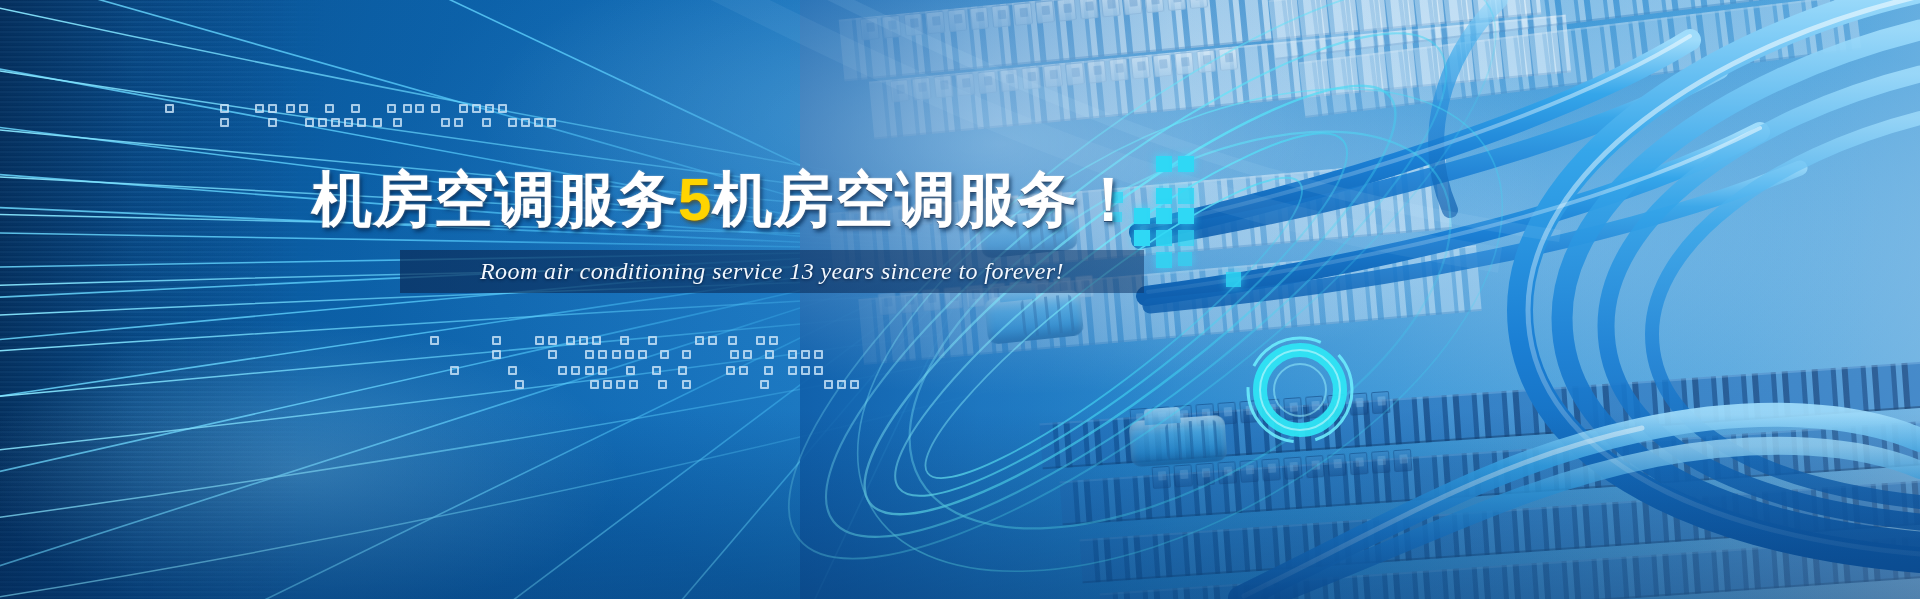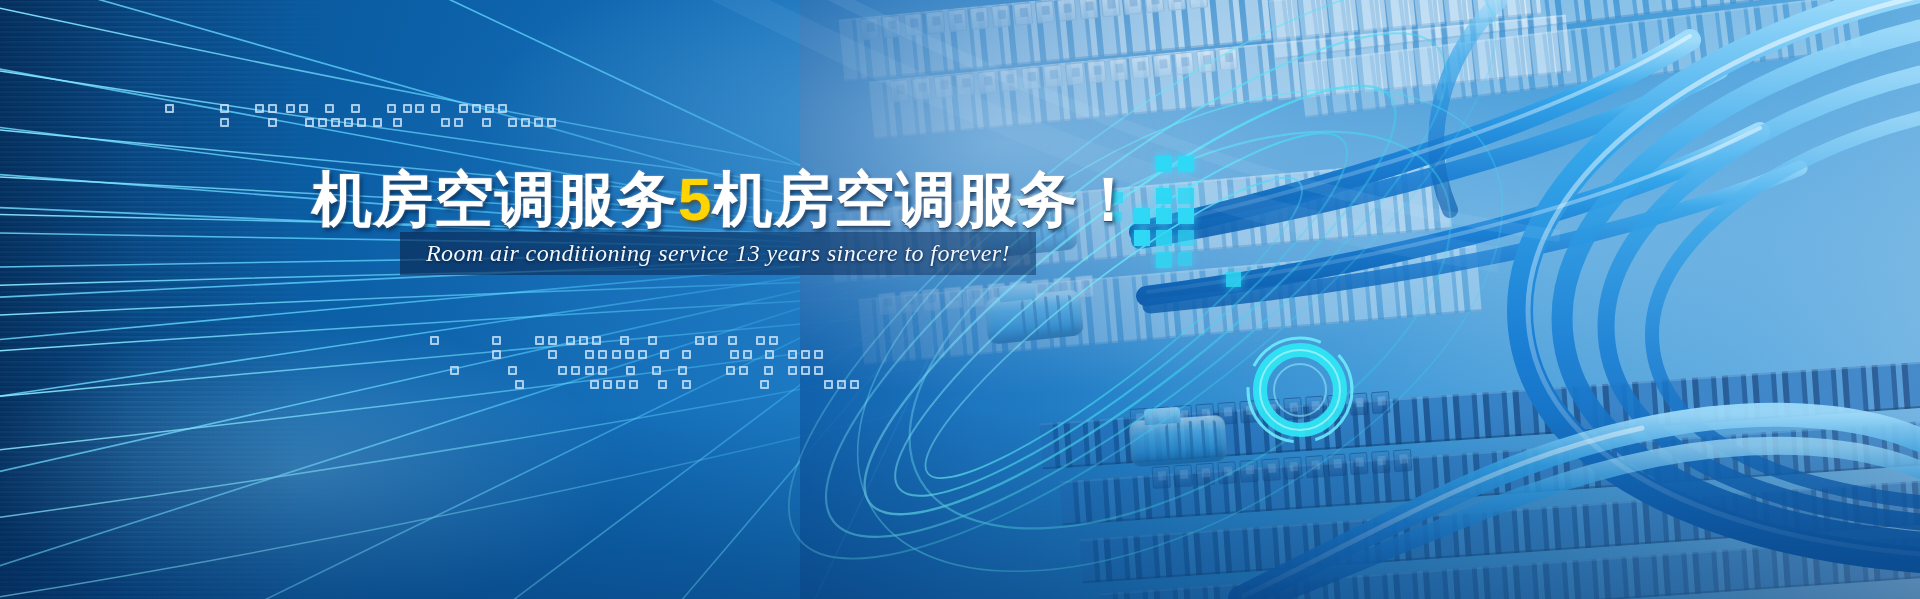--- a/index.html
+++ b/index.html
@@ -168,22 +168,22 @@
   .headline .hl-accent {
     color:#ffd400;
     text-shadow:
       0 0 2px rgba(255,230,90,0.6),
       2px 3px 4px rgba(70,50,0,0.55),
       0 1px 0 rgba(90,60,0,0.6);
   }
 
   .subtitle-bar {
     position:absolute;
-    left:400px; top:232px;
-    width:636px; height:43px;
+    left:400px; top:250px;
+    width:744px; height:43px;
     background:linear-gradient(90deg, rgba(10,42,86,0.68) 0%, rgba(10,45,92,0.60) 55%, rgba(12,50,100,0.52) 100%);
     display:flex; align-items:center; justify-content:center;
     z-index:40;
     text-align:right;
   }
   .subtitle {
     font-family:"Liberation Serif", "DejaVu Serif", serif;
     font-style:italic;
     font-size:24px;
     color:#f2f8ff;

